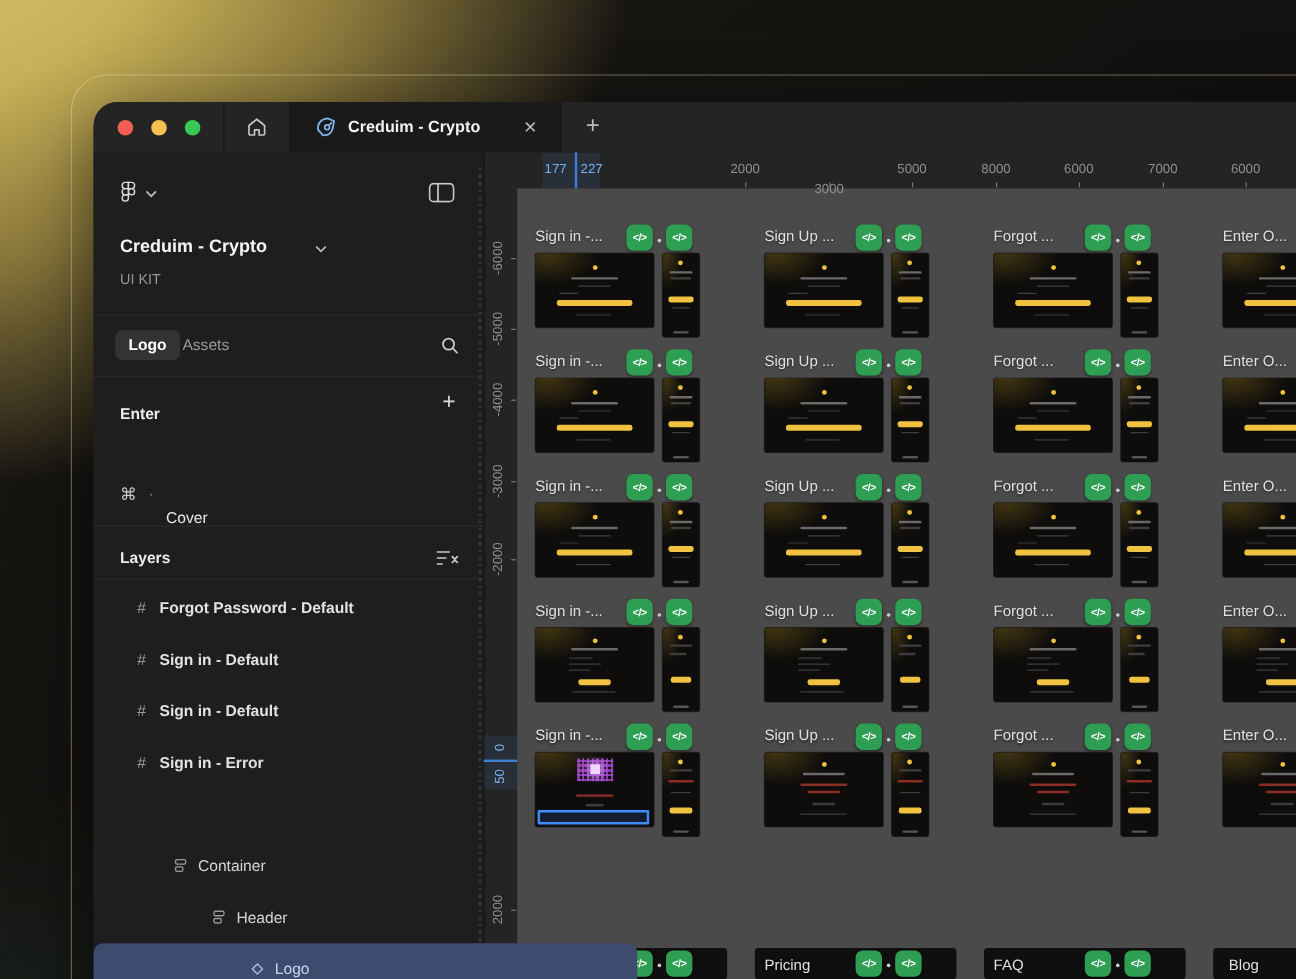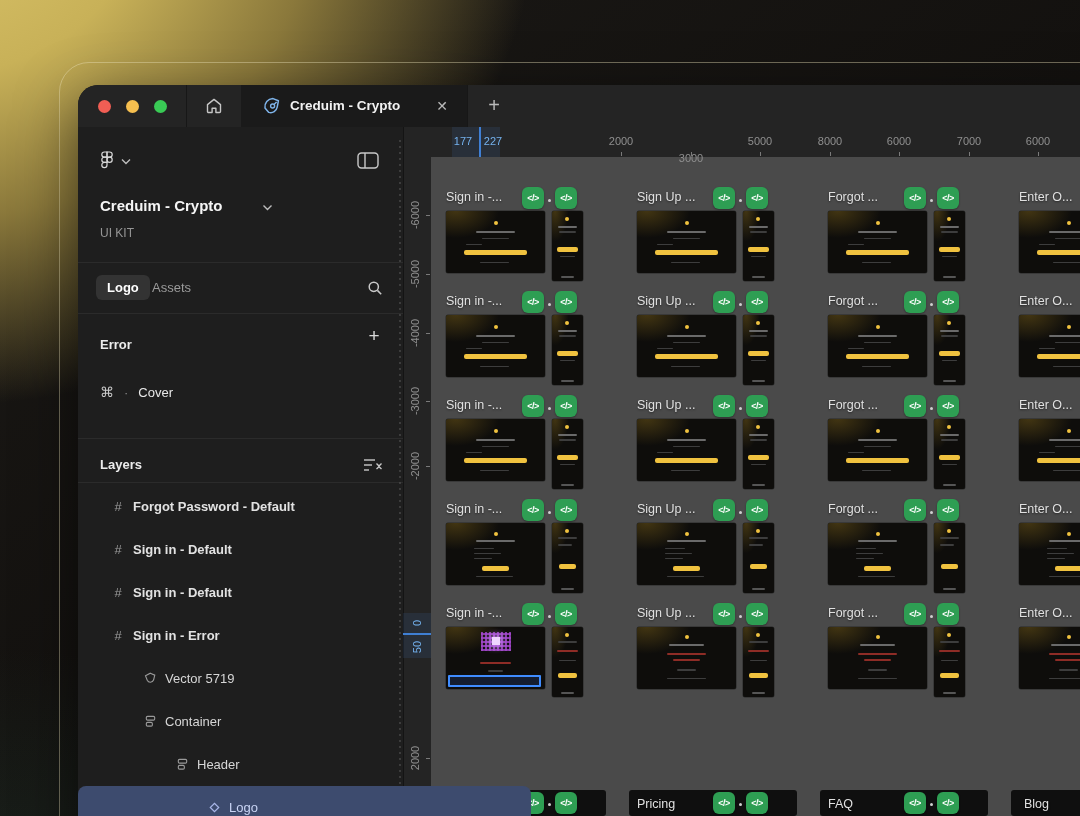--- a/index.html
+++ b/index.html
@@ -16,21 +16,21 @@
   
   #tabbar{left:78px;top:85px;width:1002px;height:42px;background:#242424;border-radius:20px 0 0 0;border-bottom:1px solid #101010;}
   .tl{width:13px;height:13px;border-radius:50%;top:100px;}
   .vsep{width:1px;top:85px;height:42px;background:#171717;}
   #tab-active{left:241px;top:85px;width:226px;height:42px;background:#1a1a1a;}
   .tab-title{color:#f2f2f2;font-size:13.5px;font-weight:700;line-height:42px;}
   .glyph-btn{color:#b9b9b9;font-size:15px;line-height:42px;text-align:center;cursor:default;}
   
   #sidebar{left:78px;top:127px;width:325px;height:689px;background:#1e1e1e;}
   .sb-divider{left:78px;width:325px;height:1px;background:#2b2b2b;}
-  .sb-text{color:#e8e8e8;font-size:13px;}
+  .sb-text{color:#e8e8e8;font-size:13px;margin-top:40px;}
   #file-chip{left:96px;top:275px;padding:5px 11px;background:#333333;border-radius:6px;color:#fff;font-size:13px;font-weight:700;}
   #assets-tab{left:152px;top:280px;font-size:13px;color:#9b9b9b;}
   #doc-title{left:100px;top:197px;font-size:15px;font-weight:700;color:#f5f5f5;}
   #doc-subtitle{left:100px;top:226px;font-size:12px;color:#969696;}
   .sec-head{font-size:13px;font-weight:700;color:#ececec;}
   .layer-row{left:78px;width:325px;height:42px;display:flex;align-items:center;}
   .layer-row .ltext{color:#e2e2e2;font-size:13px;font-weight:700;white-space:nowrap;}
   .layer-row.child .ltext{font-weight:400;color:#d6d6d6;}
   .layer-row.selected{background:#3d4b6e;border-radius:8px 8px 0 0;}
   .layer-row.selected .ltext{color:#c9d4f4;}
@@ -134,21 +134,21 @@
   <div class="abs sb-divider" style="top:262px;"></div>
   <div class="abs" id="file-chip">Logo</div>
   <div class="abs" id="assets-tab">Assets</div>
   <div class="abs" style="left:366px;top:279px;">
     <svg width="18" height="18" viewBox="0 0 18 18">
         <circle cx="7.8" cy="7.8" r="4.6" fill="none" stroke="#c9c9c9" stroke-width="1.5"></circle>
         <line x1="11.4" y1="11.4" x2="15.2" y2="15.2" stroke="#c9c9c9" stroke-width="1.5"></line>
       </svg>
   </div>
   <div class="abs sb-divider" style="top:313px;"></div>
-  <div class="abs sec-head" style="left:100px;top:337px;">Error</div>
+  <div class="abs sec-head" style="left:100px;top:337px;">Enter</div>
   <div class="abs glyph-btn" style="left:362px;top:324px;width:24px;font-size:19px;line-height:24px;color:#d9d9d9;">+</div>
   <div class="abs" style="left:100px;top:384px;display:flex;align-items:center;gap:10px;">
     <span style="color:#c9c9c9;font-size:14px;">⌘</span>
     <span style="color:#8a8a8a;font-size:13px;">·</span>
     <span class="sb-text">Cover</span>
   </div>
   <div class="abs sb-divider" style="top:438px;"></div>
   <div class="abs sec-head" style="left:100px;top:457px;">Layers</div>
   <div class="abs" style="left:363px;top:458px;">
     <svg width="20" height="15" viewBox="0 0 20 15">
@@ -619,28 +619,20 @@
         <span class="hash">#</span>
       </span>
       <span class="ltext">Sign in - Default</span>
     </div>
     <div class="abs layer-row" style="top: 614px; padding-left: 32px;">
       <span class="licon">
         <span class="hash">#</span>
       </span>
       <span class="ltext">Sign in - Error</span>
     </div>
-    <div class="abs layer-row child" style="top: 657px; padding-left: 64px;">
-      <span class="licon">
-        <svg width="13" height="13" viewBox="0 0 14 14">
-          <path d="M6.8 1.3l4.8 2.1-1.3 5.3a3.7 3.7 0 0 1-6.8.2L1.6 4Z" fill="none" stroke="#9a9a9a" stroke-width="1.2"></path>
-        </svg>
-      </span>
-      <span class="ltext">Vector 5719</span>
-    </div>
     <div class="abs layer-row child" style="top: 700px; padding-left: 64px;">
       <span class="licon">
         <svg width="13" height="13" viewBox="0 0 14 14">
           <g fill="none" stroke="#9a9a9a" stroke-width="1.2">
             <rect x="2.5" y="1.5" width="9" height="4" rx="1.3"></rect>
             <rect x="2.5" y="8" width="6.5" height="4" rx="1.3"></rect>
           </g>
         </svg>
       </span>
       <span class="ltext">Container</span>

